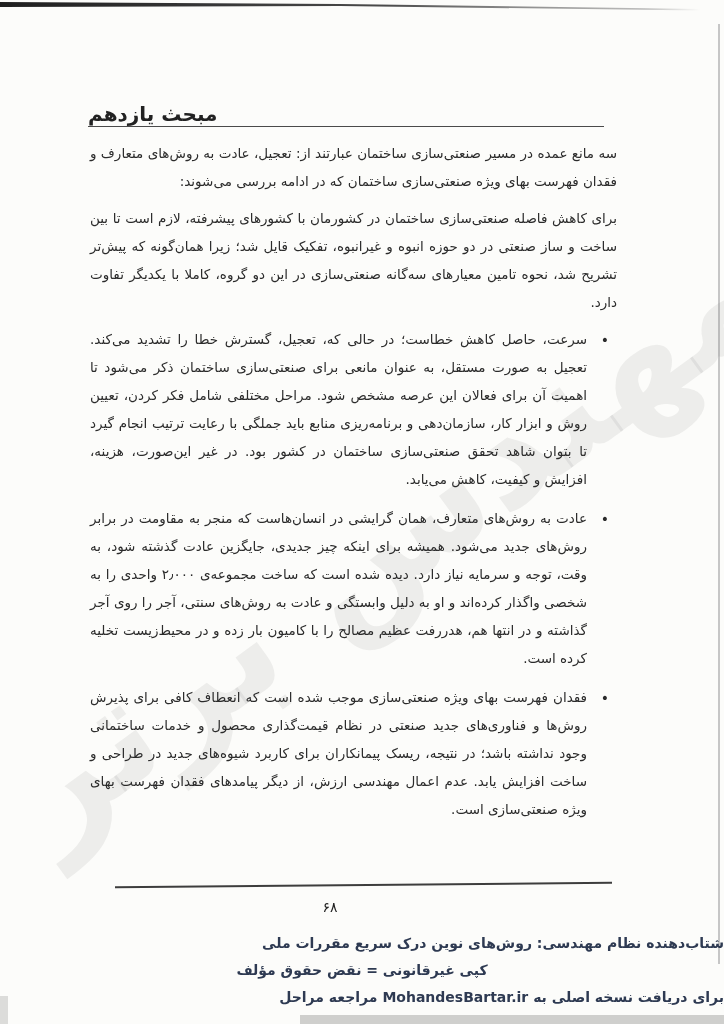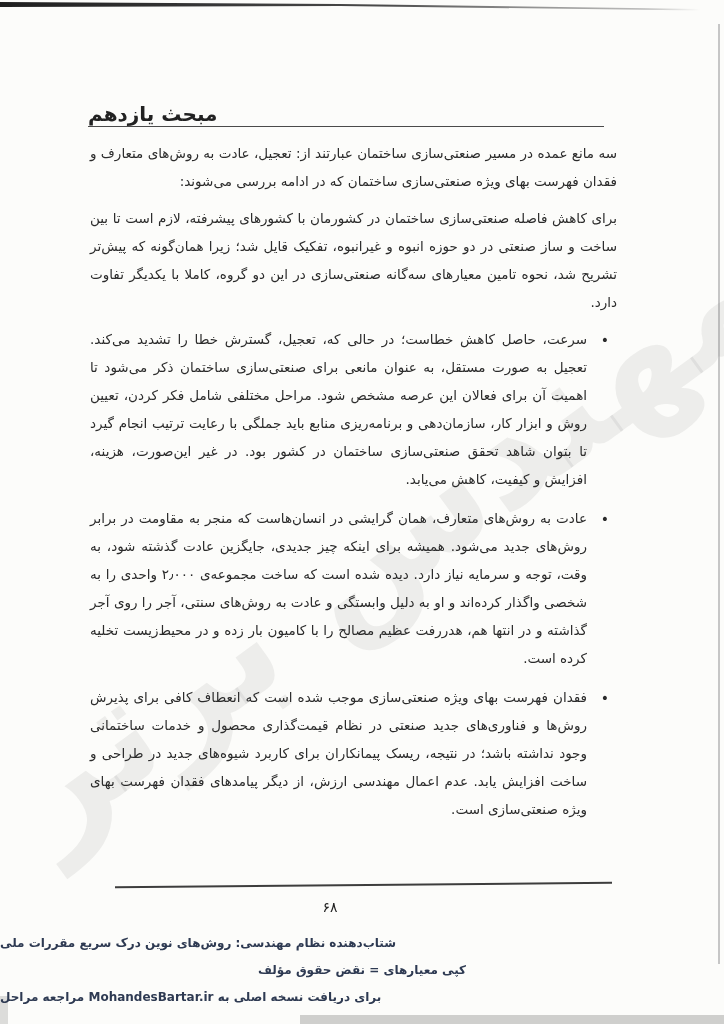--- a/index.html
+++ b/index.html
@@ -67,22 +67,22 @@
     transform: rotate(-0.5deg);
   }
   .page-number {
     position: absolute; top: 892px; left: 0; width: 660px;
     text-align: center; font-size: 14px; color: #222;
     direction: rtl;
     margin-top: 7px;
   }
   .footer-notice {
     position: absolute; top: 930px; left: 0; right: 0;
-    text-align: left; direction: rtl;
-    font-size: 12px; font-weight: bold; line-height: 27px;
+    text-align: right; direction: rtl;
+    font-size: 14px; font-weight: bold; line-height: 27px;
   }
   .footer-notice .row2 {
     display: flex; justify-content: center; gap: 34px; direction: rtl;
   }
   .latin { direction: ltr; unicode-bidi: embed; }
 </style>
 </head>
 <body>
 
 <div class="page">
@@ -116,21 +116,21 @@
       <li>فقدان فهرست بهای ویژه صنعتی‌سازی موجب شده است که انعطاف کافی برای پذیرش روش‌ها و فناوری‌های جدید صنعتی در نظام قیمت‌گذاری محصول و خدمات ساختمانی وجود نداشته باشد؛ در نتیجه، ریسک پیمانکاران برای کاربرد شیوه‌های جدید در طراحی و ساخت افزایش یابد. عدم اعمال مهندسی ارزش، از دیگر پیامدهای فقدان فهرست بهای ویژه صنعتی‌سازی است.</li>
     </ul>
   </div>
 
   <div class="footer-rule"></div>
   <div class="page-number">۶۸</div>
 
   <div class="footer-notice" style="color:#2e3a52;">
     <div class="row1">شتاب‌دهنده نظام مهندسی: روش‌های نوین درک سریع مقررات ملی</div>
     <div class="row2">
-      <span>کپی معیارهای = نقض حقوق مؤلف</span>
+      <span>کپی غیرقانونی = نقض حقوق مؤلف</span>
     </div>
     <div class="row3">
       <span>برای دریافت نسخه اصلی به</span>
       <span class="latin">MohandesBartar.ir</span>
       <span>مراجعه مراحل</span>
     </div>
   </div>
 
 </div>
 

